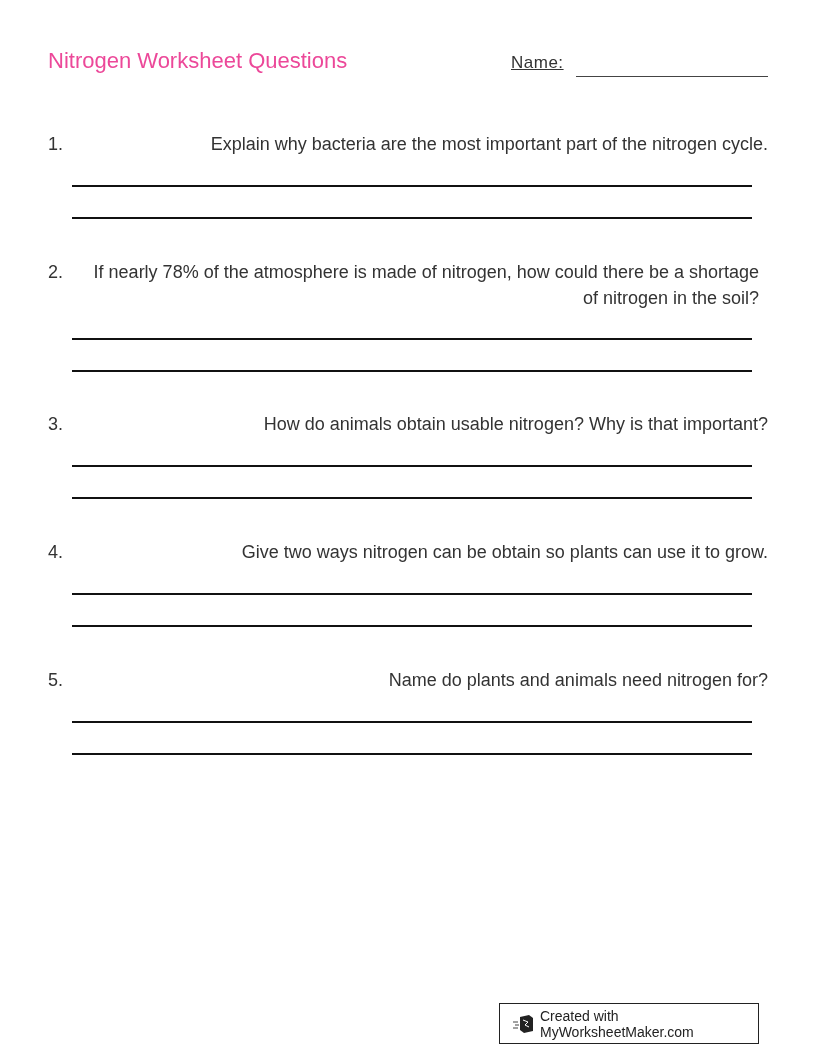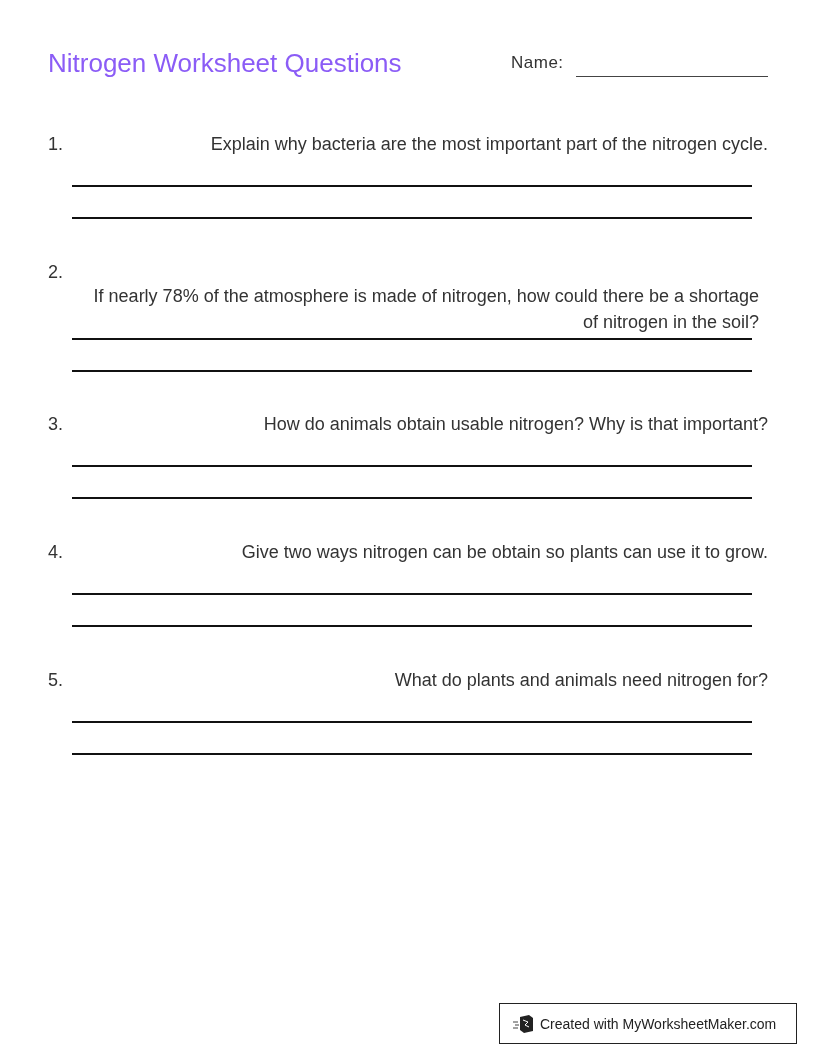--- a/index.html
+++ b/index.html
@@ -1,65 +1,65 @@
 <!DOCTYPE html>
 <html><head>
 <meta charset="utf-8">
 <style>
   html, body { margin:0; padding:0; background:#fff; }
   body { width:816px; height:1056px; position:relative; overflow:hidden; font-family:"Liberation Sans", sans-serif; color:#333; }
-  .title { position:absolute; left:48px; top:48px; font-size:26px; color:#8b5cf6; }
-  .name-label { position:absolute; left:511px; top:53px; font-size:17px; color:#333; letter-spacing:0.5px; }
+  .title { position:absolute; left:48px; top:48px; font-size:22px; color:#ec4899; }
+  .name-label { position:absolute; left:511px; top:53px; font-size:17px; color:#333; letter-spacing:0.5px;text-decoration:underline; }
   .name-line { position:absolute; left:576px; top:76px; width:192px; border-top:1px solid #444; }
   .q { position:absolute; left:48px; width:720px; font-size:18px; color:#333; line-height:26px; }
   .q .num { position:absolute; left:0; top:0; }
   .q .text { margin-left:31px; display:block;text-align:right; }
   .ans { position:absolute; left:72px; width:680px; border-top:2px solid #111; }
-  .footer { position:absolute; left:499px; top:1003px; width:298px; height:41px; border:1.5px solid #222; box-sizing:border-box; display:flex; align-items:center; }
+  .footer { position:absolute; left:499px; top:1003px; width:260px; height:41px; border:1.5px solid #222; box-sizing:border-box; display:flex; align-items:center; }
   .footer .icon { margin-left:12px; width:22px; height:20px; display:flex; align-items:center; }
   .footer .ftext { margin-left:6px; font-size:14px; color:#222; }
 </style>
 </head>
 <body>
 
 <div class="title">Nitrogen Worksheet Questions</div>
 <div class="name-label">Name:</div>
 <div class="name-line"></div>
 
 <div class="q" style="top:131px;">
   <span class="num">1.</span>
   <span class="text">Explain why bacteria are the most important part of the nitrogen cycle.</span>
 </div>
 <div class="ans" style="top:185px;"></div>
 <div class="ans" style="top:217px;"></div>
 
 <div class="q" style="top:259px; width:720px;">
   <span class="num">2.</span>
-  <span class="text" style="width:680px;margin-top:24px;">If nearly 78% of the atmosphere is made of nitrogen, how could there be a shortage of nitrogen in the soil?</span>
+  <span class="text" style="width:680px;">If nearly 78% of the atmosphere is made of nitrogen, how could there be a shortage of nitrogen in the soil?</span>
 </div>
 <div class="ans" style="top:338px;"></div>
 <div class="ans" style="top:370px;"></div>
 
 <div class="q" style="top:411px;">
   <span class="num">3.</span>
   <span class="text">How do animals obtain usable nitrogen? Why is that important?</span>
 </div>
 <div class="ans" style="top:465px;"></div>
 <div class="ans" style="top:497px;"></div>
 
 <div class="q" style="top:539px;">
   <span class="num">4.</span>
   <span class="text">Give two ways nitrogen can be obtain so plants can use it to grow.</span>
 </div>
 <div class="ans" style="top:593px;"></div>
 <div class="ans" style="top:625px;"></div>
 
 <div class="q" style="top:667px;">
   <span class="num">5.</span>
-  <span class="text">What do plants and animals need nitrogen for?</span>
+  <span class="text">Name do plants and animals need nitrogen for?</span>
 </div>
 <div class="ans" style="top:721px;"></div>
 <div class="ans" style="top:753px;"></div>
 
 <div class="footer">
   <span class="icon">
     <svg width="22" height="20" viewBox="0 0 22 20">
       <line x1="1" y1="8" x2="6" y2="8" stroke="#444" stroke-width="1"></line>
       <line x1="3" y1="11" x2="7" y2="11" stroke="#444" stroke-width="1"></line>
       <line x1="1" y1="14" x2="6" y2="14" stroke="#444" stroke-width="1"></line>

